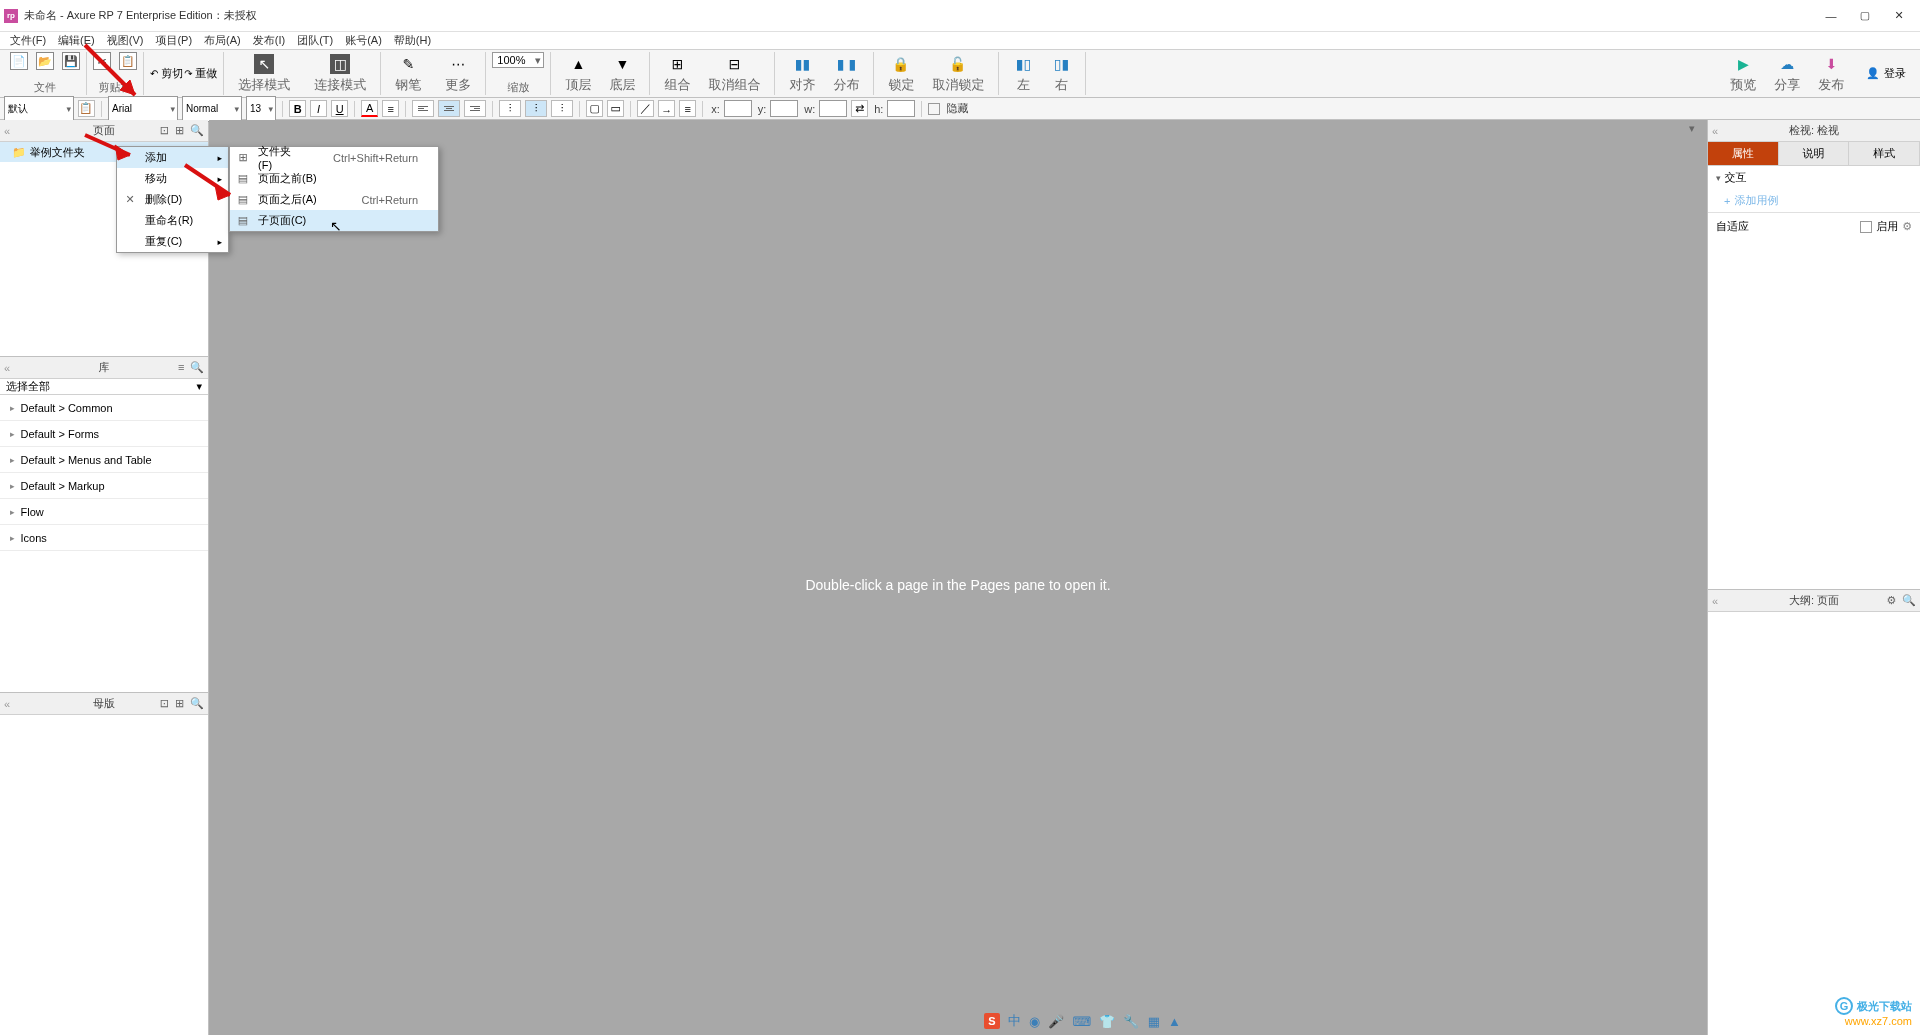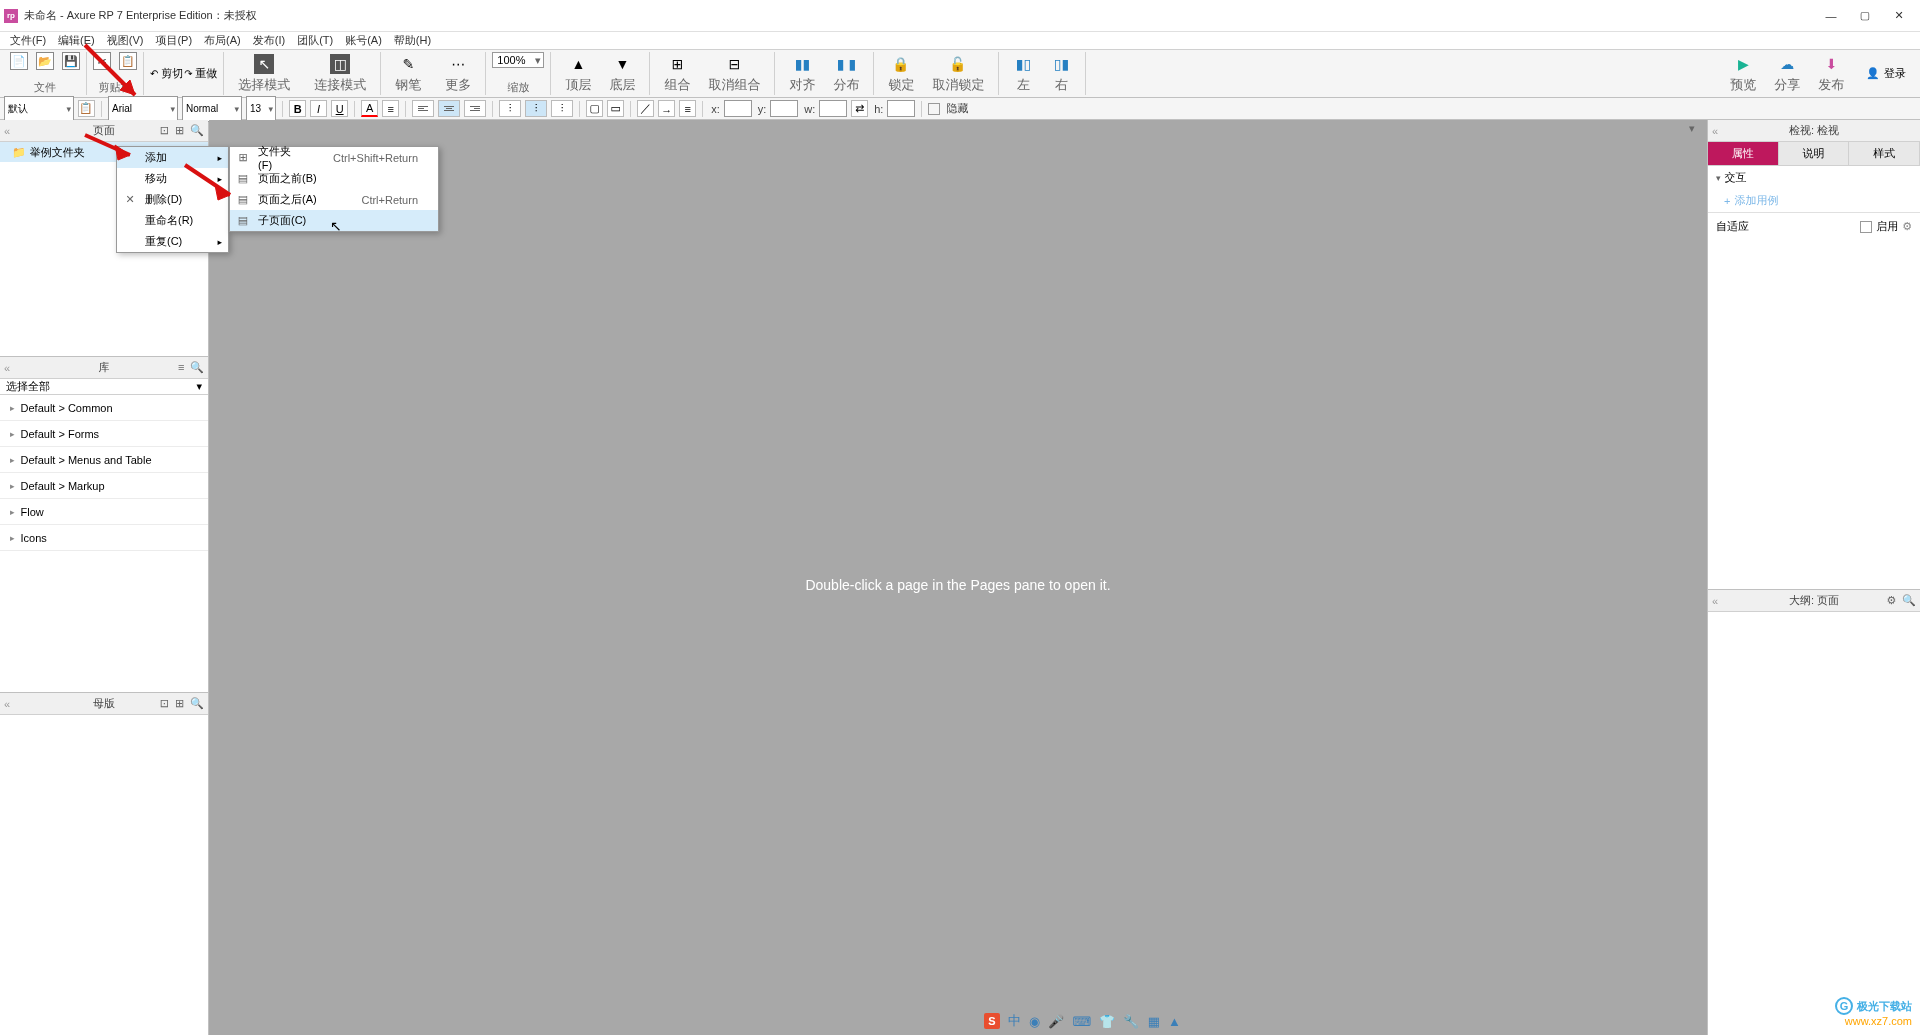--- a/index.html
+++ b/index.html
@@ -68,21 +68,21 @@
     
     
     .canvas { flex: 1; background: #a8a8a8; display: flex; align-items: center; justify-content: center; position: relative; }
     .canvas-msg { color: #fff; font-size: 14px; }
     .canvas-tab { position: absolute; top: 2px; right: 6px; width: 12px; height: 10px; color: #666; }
     
     
     .right-panel { width: 213px; background: #fff; border-left: 1px solid #c0c0c0; display: flex; flex-direction: column; }
     .inspector-tabs { display: flex; border-bottom: 1px solid #d0d0d0; }
     .insp-tab { flex: 1; text-align: center; padding: 4px 0; background: #e8e8e8; border-right: 1px solid #d0d0d0; cursor: pointer; font-size: 11px; }
-    .insp-tab.active { background: #be185d; color: #fff; }
+    .insp-tab.active { background: #c2410c; color: #fff; }
     .insp-section { border-bottom: 1px solid #e0e0e0; }
     .insp-sec-header { display: flex; align-items: center; padding: 4px 8px; cursor: pointer; }
     .insp-sec-header .arrow { color: #666; margin-right: 4px; font-size: 9px; }
     .insp-add { padding: 4px 16px; color: #7db8e8; cursor: pointer; display: flex; align-items: center; gap: 4px; }
     .insp-adapt { display: flex; align-items: center; justify-content: space-between; padding: 6px 8px; }
     .checkbox-box { width: 12px; height: 12px; border: 1px solid #999; display: inline-block; }
     
     .outline-section { border-top: 1px solid #c0c0c0; height: 460px; }
     
     

